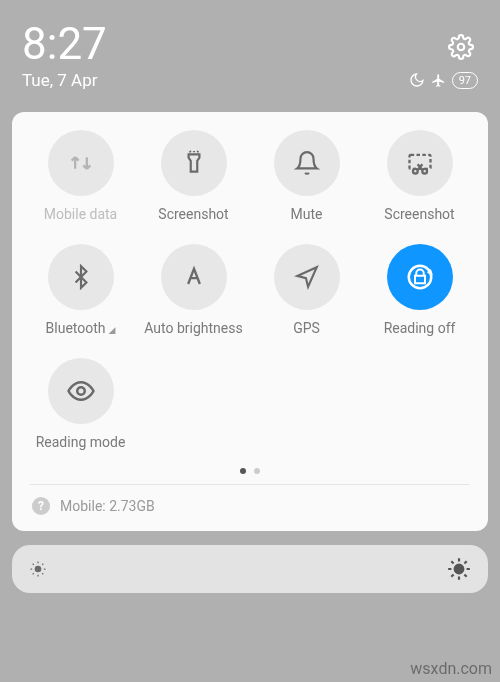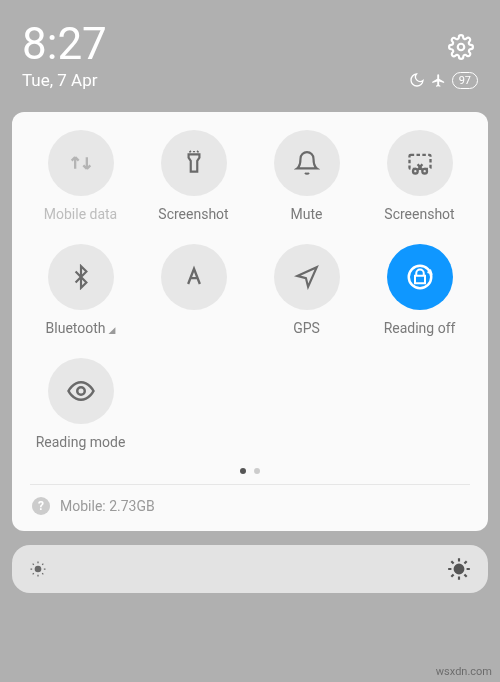--- a/index.html
+++ b/index.html
@@ -22,21 +22,21 @@
     .tile.disabled .tile-label {color:#bdbdbd;}
     .tile-chevron {font-size:9px;color:#9a9a9a;margin-left:3px;}
     .highlight-box {position:absolute;border:3px solid #c90c0c;top:-4px;left:3px;right:3px;bottom:-4px;}
     .dots {display:flex;justify-content:center;gap:8px;margin:18px 0 10px 0;}
     .dot {width:6px;height:6px;border-radius:50%;background:#ccc;}
     .dot.active {background:#555;}
     .divider {height:1px;background:#e6e6e6;margin:4px 6px;}
     .usage {display:flex;align-items:center;gap:10px;padding:8px 8px 4px 8px;color:#9a9a9a;font-size:14px;}
     .usage-q {width:18px;height:18px;border-radius:50%;background:#ccc;color:#fff;font-size:12px;font-weight:bold;display:flex;align-items:center;justify-content:center;}
     .brightness {background:rgba(250,250,250,0.7);margin:14px 12px 0 12px;border-radius:18px;height:48px;display:flex;align-items:center;justify-content:space-between;padding:0 16px;}
-    .watermark {position:absolute;bottom:4px;right:8px;font-size:11px;color:rgba(0,0,0,0.4);}
+    .watermark {position:absolute;bottom:4px;right:8px;font-size:16px;color:rgba(0,0,0,0.4);}
     .icon {display:block;}
   </style>
 </head>
 <body>
 
 <div class="header">
   <div class="clock">8:27</div>
   <div class="date-row">
     <div class="date">Tue, 7 Apr</div>
     <div class="status-icons">
@@ -104,20 +104,21 @@
           </svg>
         </div>
       <div class="tile-label"><span>Bluetooth</span><span class="tile-chevron">◢</span></div>
     </div>
     <div class="tile">
       <div class="tile-circle">
           <svg class="icon" width="28" height="28" viewBox="0 0 24 24" fill="none" stroke="#6a6a6a" stroke-width="2">
             <path d="M7 18L12 5l5 13M9 13h6"></path>
           </svg>
         </div>
+      <div class="tile-label">Auto brightness</div>
     </div>
 
     <div class="tile">
       <div class="tile-circle">
           <svg class="icon" width="26" height="26" viewBox="0 0 24 24" fill="none" stroke="#6a6a6a" stroke-width="2">
             <path d="M3 11l18-8-8 18-2-8-8-2z"></path>
           </svg>
         </div>
       <div class="tile-label">GPS</div>
     </div>

